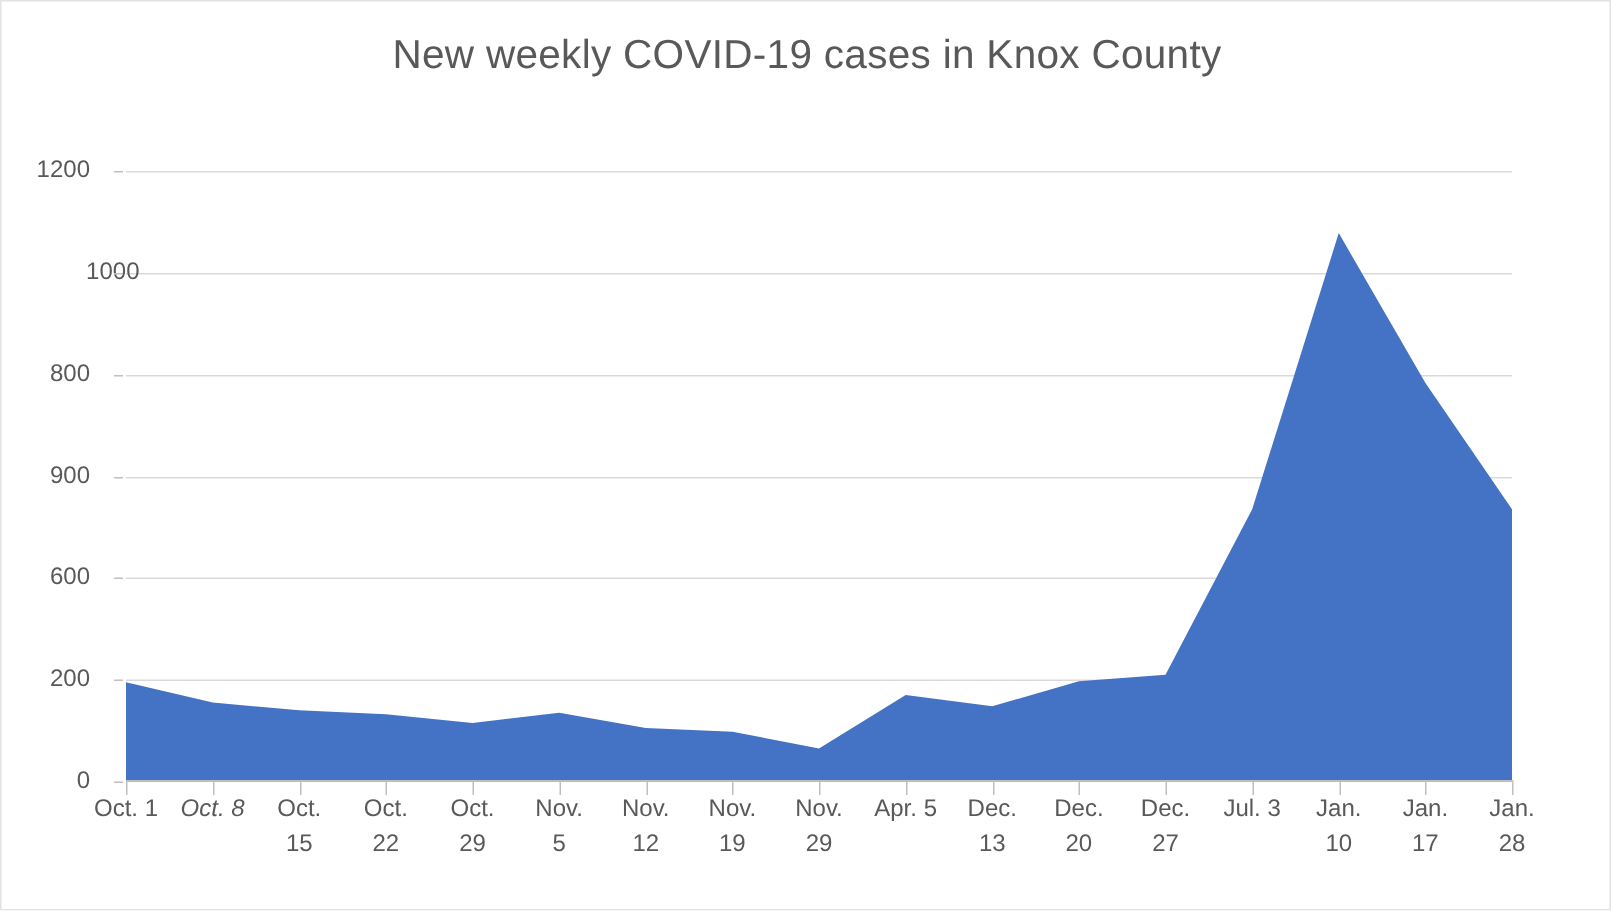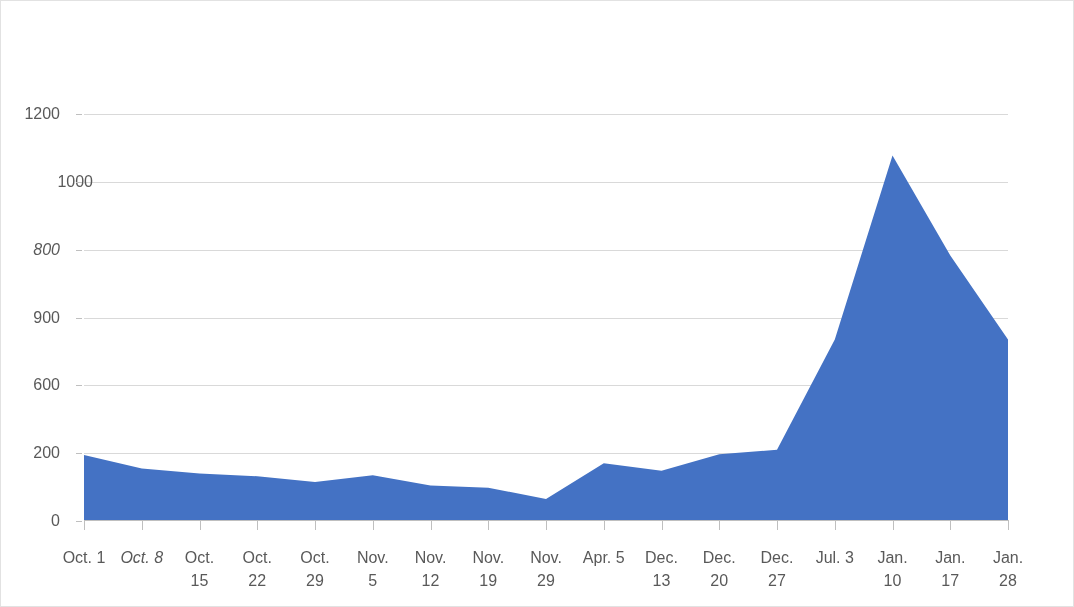--- a/index.html
+++ b/index.html
@@ -80,21 +80,21 @@
   }
   .xtick-mark {
     position: absolute;
     top: 520px;
     width: 1px;
     height: 9px;
     background: #bfbfbf;
   }
   .xtick-label {
     position: absolute;
-    top: 545px;
+    top: 527px;
     width: 84px;
     text-align: center;
     font-size: 16px;
     line-height: 23px;
     color: #595959;
     font-family: "Liberation Sans", sans-serif;
   }
   .area-svg {
     position: absolute;
     left: 0;
@@ -102,20 +102,21 @@
     width: 1074px;
     height: 607px;
     pointer-events: none;
   }
 </style>
 </head>
 <body>
 
 <div class="figure">
 
+  <div class="chart-title">New weekly COVID-19 cases in Knox County</div>
 
   <div class="yaxis"></div>
 
   <div class="plot" id="plot-area">
       <div class="gridline" style="top: 339.167px;"></div>
       <div class="gridline" style="top: 271.333px;"></div>
       <div class="gridline" style="top: 203.5px;"></div>
       <div class="gridline" style="top: 135.667px;"></div>
       <div class="gridline" style="top: 67.8333px;"></div>
       <div class="gridline" style="top: 0px;"></div>
@@ -204,21 +205,21 @@
     </div>
   <div id="y-ticks">
       <div class="ytick-label" style="top: 520px; right: 1013px;">0</div>
       <div class="ytick-mark" style="left: 75px; top: 520px;"></div>
       <div class="ytick-label" style="top: 452.167px; right: 1013px; padding-left: 48px;">200</div>
       <div class="ytick-mark" style="left: 75px; top: 452.167px;"></div>
       <div class="ytick-label" style="top: 384.333px; right: 1013px;">600</div>
       <div class="ytick-mark" style="left: 75px; top: 384.333px;"></div>
       <div class="ytick-label" style="top: 316.5px; right: 1013px;">900</div>
       <div class="ytick-mark" style="left: 75px; top: 316.5px;"></div>
-      <div class="ytick-label" style="top: 248.667px; right: 1013px; font-style: italic;">800</div>
+      <div class="ytick-label" style="top: 248.667px; right: 1013px;">800</div>
       <div class="ytick-mark" style="left: 75px; top: 248.667px;"></div>
       <div class="ytick-label" style="top: 180.833px; right: 980px;">1000</div>
       <div class="ytick-mark" style="left: 75px; top: 180.833px;"></div>
       <div class="ytick-label" style="top: 113px; right: 1013px; margin-left: 36px;">1200</div>
       <div class="ytick-mark" style="left: 75px; top: 113px;"></div>
     </div>
 
 </div>
 
 </body></html>

